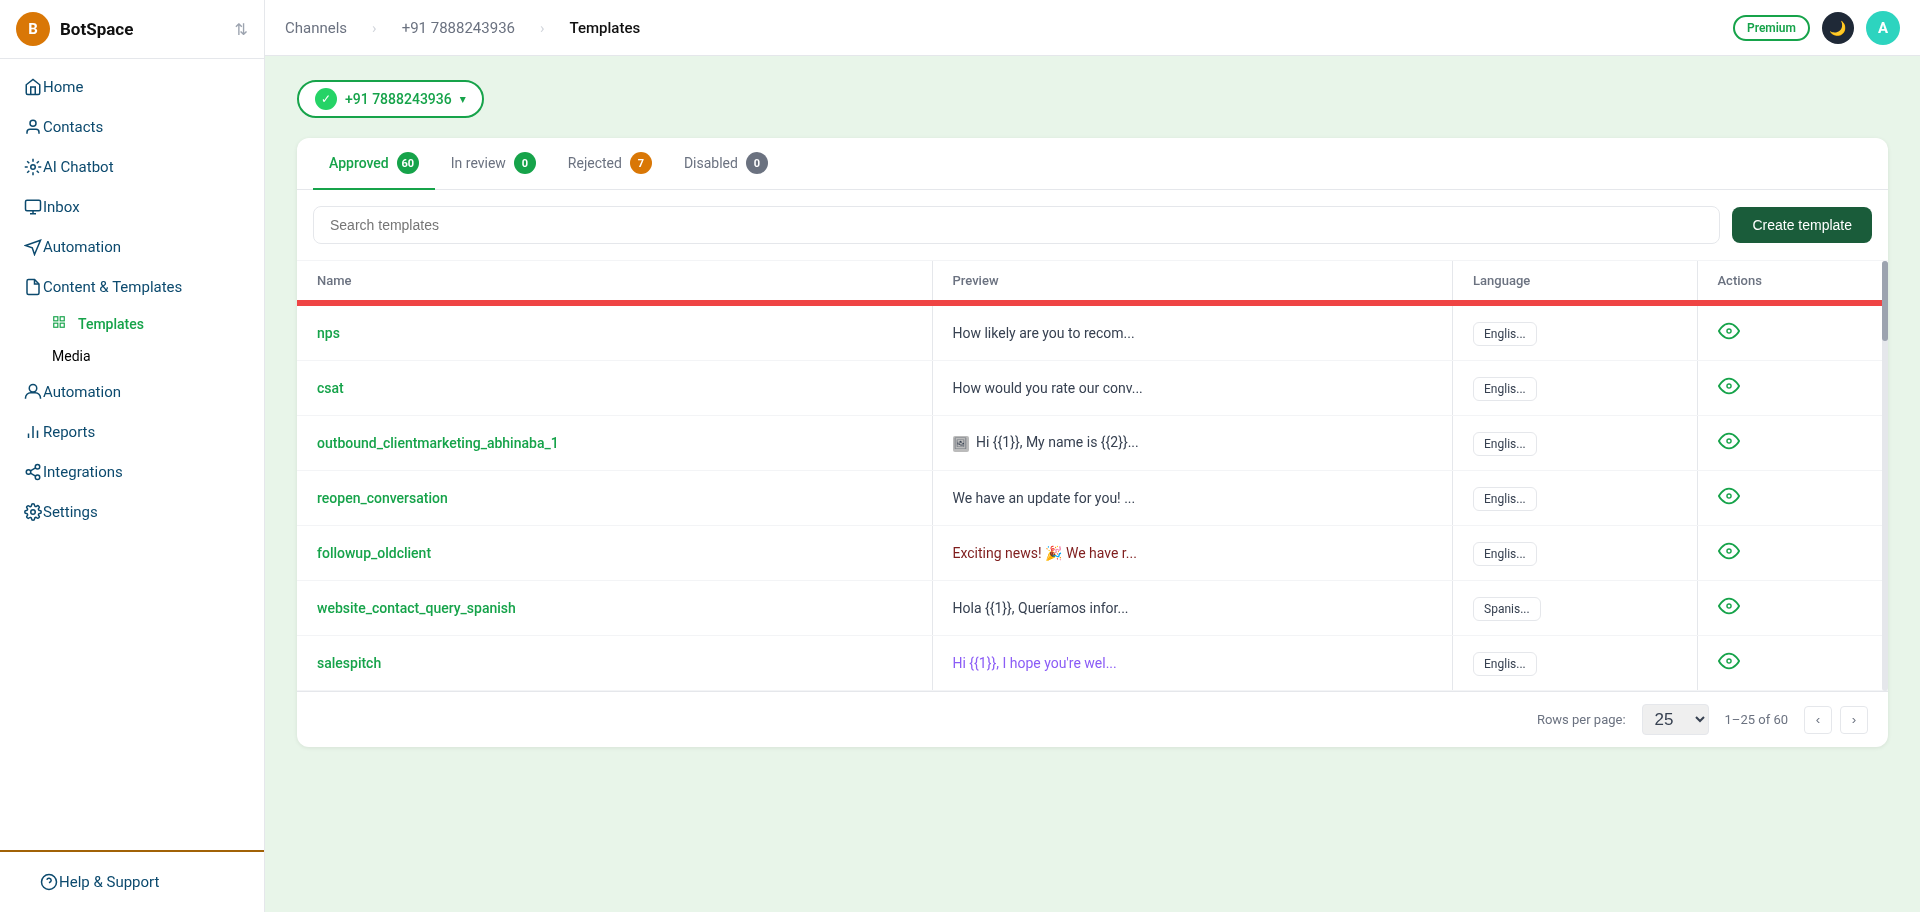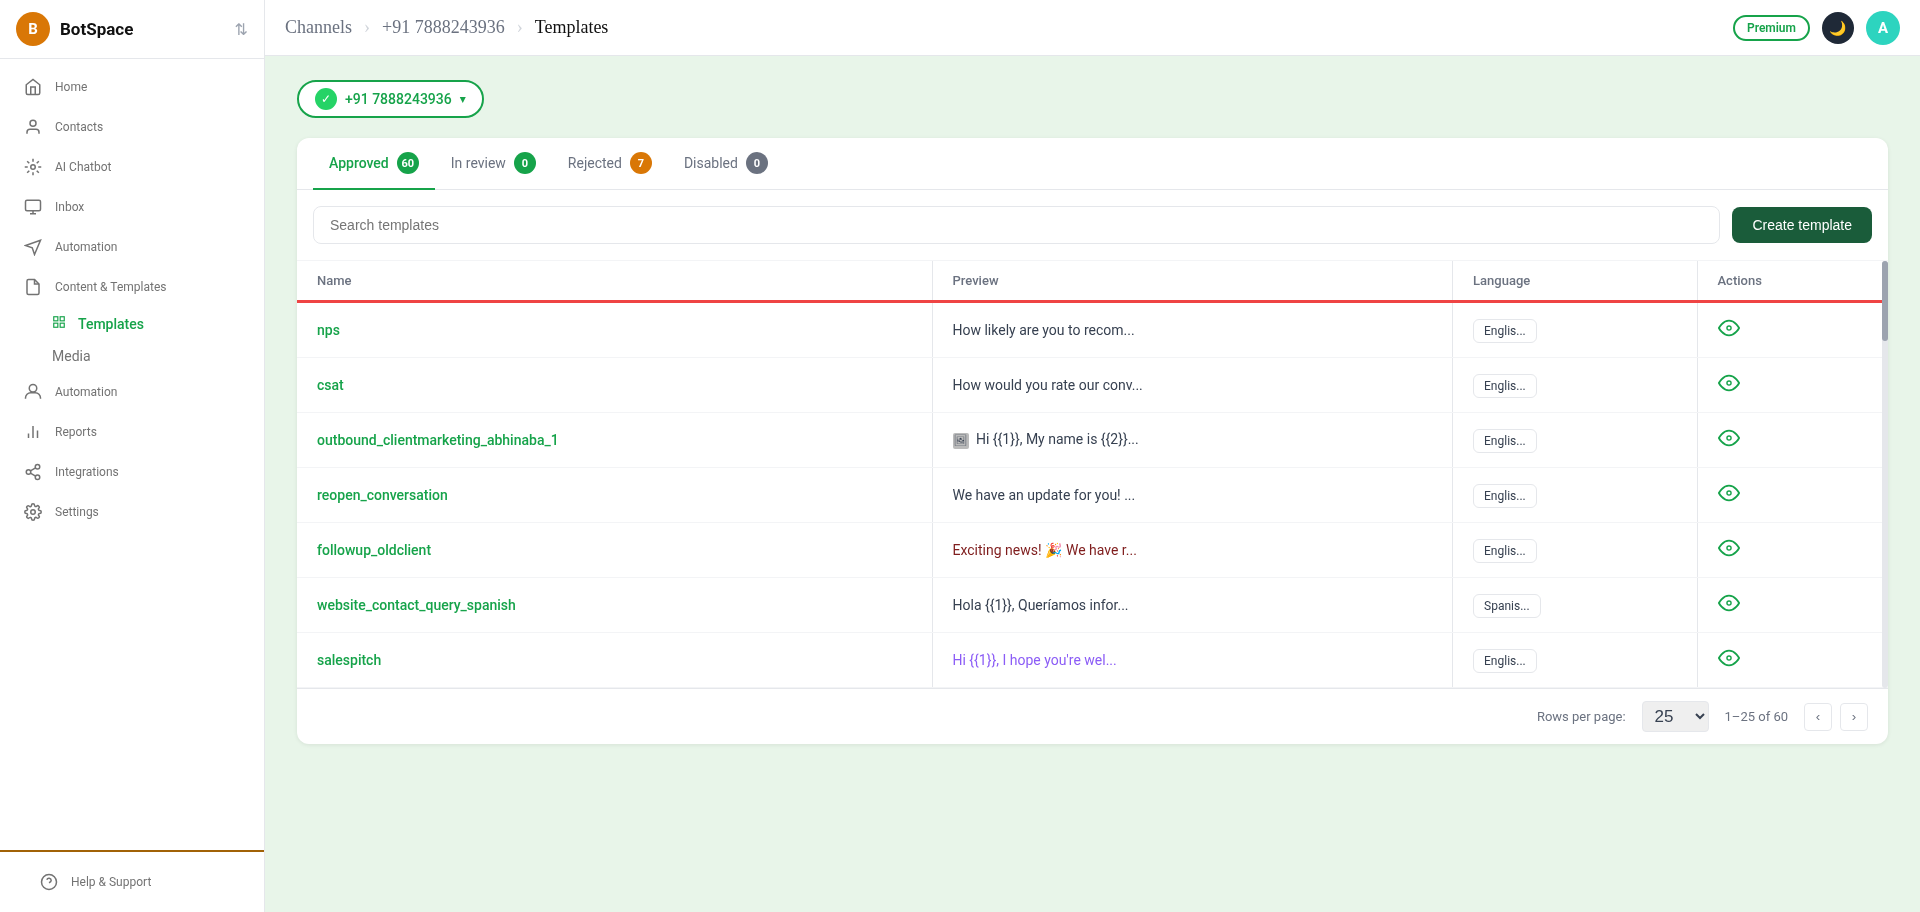--- a/index.html
+++ b/index.html
@@ -5,32 +5,32 @@
     * { box-sizing: border-box; margin: 0; padding: 0; }
     body { font-family: -apple-system, BlinkMacSystemFont, 'Segoe UI', Roboto, sans-serif; background: #f5f5f5; display: flex; height: 100vh; overflow: hidden; font-size: 14px; }
 
     
     .sidebar { width: 265px; background: #fff; border-right: 1px solid #e5e7eb; display: flex; flex-direction: column; height: 100vh; flex-shrink: 0; }
     .sidebar-header { display: flex; align-items: center; padding: 12px 16px; border-bottom: 1px solid #e5e7eb; gap: 10px; }
     .sidebar-logo { width: 34px; height: 34px; background: #d97706; border-radius: 50%; display: flex; align-items: center; justify-content: center; color: white; font-weight: bold; font-size: 15px; }
     .sidebar-title { font-size: 17px; font-weight: 700; color: #111; flex: 1; }
     .sidebar-chevron { color: #9ca3af; font-size: 16px; cursor: pointer; }
     .nav-items { flex: 1; overflow-y: auto; padding: 8px 0; }
-    .nav-item { display: flex; align-items: center; gap: 12px; padding: 10px 20px; cursor: pointer; color: #737373; font-size: 12px; border-left: 3px solid transparent; }
+    .nav-item { display: flex; align-items: center; padding: 10px 20px; cursor: pointer; color: #0c4a6e; font-size: 15px; border-left: 3px solid transparent; }
     .nav-item .icon { width: 20px; height: 20px; display: flex; align-items: center; justify-content: center; flex-shrink: 0; }
-    .nav-sub-item { display: flex; align-items: center; gap: 12px; padding: 8px 20px 8px 52px; cursor: pointer; color: #737373; font-size: 14px; }
+    .nav-sub-item { display: flex; align-items: center; gap: 12px; padding: 8px 20px 8px 52px; cursor: pointer; color: #000000; font-size: 14px; }
     .nav-sub-item.active { color: #16a34a; font-weight: 500; }
     .sidebar-footer { padding: 12px 36px; border-top: 2px solid #a16207; }
 
     
     .main { flex: 1; display: flex; flex-direction: column; overflow: hidden; }
 
     
     .topbar { background: #fff; border-bottom: 1px solid #e5e7eb; padding: 0 20px; height: 56px; display: flex; align-items: center; justify-content: space-between; }
-    .breadcrumb { display: flex; align-items: center; gap: 12px; color: #6b7280; font-size: 18px; font-family: Liberation Serif, serif; }
+    .breadcrumb { display: flex; align-items: center; gap: 25px; color: #6b7280; font-size: 15px; }
     .breadcrumb .sep { color: #d1d5db; }
     .breadcrumb .current { color: #111; font-weight: 500; }
     .topbar-right { display: flex; align-items: center; gap: 12px; }
     .premium-badge { border: 2px solid #16a34a; color: #16a34a; font-size: 12px; font-weight: 600; padding: 4px 12px; border-radius: 20px; }
     .dark-mode-btn { width: 32px; height: 32px; background: #1f2937; border-radius: 50%; display: flex; align-items: center; justify-content: center; cursor: pointer; color: #fff; font-size: 14px; }
     .avatar { width: 34px; height: 34px; background: #2dd4bf; border-radius: 50%; display: flex; align-items: center; justify-content: center; color: white; font-weight: bold; font-size: 15px; }
 
     
     .content { flex: 1; overflow-y: auto; background: #e8f5e9; padding: 24px 32px; }
 
@@ -50,21 +50,21 @@
     .tab-badge.orange { background: #d97706; }
     .tab-badge.gray { background: #6b7280; }
 
     
     .search-bar { display: flex; align-items: center; gap: 12px; padding: 16px; border-bottom: 1px solid #f3f4f6; }
     .search-input { flex: 1; border: 1px solid #e5e7eb; border-radius: 8px; padding: 10px 16px; font-size: 14px; color: #374151; outline: none; }
     .create-btn { background: #1a5c3a; color: white; border: none; border-radius: 8px; padding: 10px 20px; font-size: 14px; font-weight: 500; cursor: pointer; white-space: nowrap; }
 
     
     .table { width: 100%; border-collapse: collapse; }
-    .table th { padding: 12px 20px; text-align: left; color: #6b7280; font-size: 13px; font-weight: 500; border-bottom: 3px solid #ef4444; background: #fff; }
+    .table th { padding: 12px 20px; text-align: left; color: #6b7280; font-size: 13px; font-weight: 500; border-bottom: 6px solid #ef4444; background: #fff; }
     .table td { padding: 14px 20px; font-size: 14px; color: #374151; border-bottom: 1px solid #f3f4f6; }
     .template-name { color: #16a34a; font-weight: 500; cursor: pointer; }
     .lang-badge { border: 1px solid #e5e7eb; border-radius: 6px; padding: 4px 10px; font-size: 12px; color: #374151; }
     .action-eye { color: #16a34a; cursor: pointer; font-size: 18px; }
     .col-divider { border-right: 1px solid #e5e7eb; }
 
     
     .table-footer { display: flex; align-items: center; justify-content: flex-end; padding: 12px 20px; gap: 16px; font-size: 13px; color: #6b7280; border-top: 1px solid #e5e7eb; }
     .rows-select { border: 1px solid #e5e7eb; border-radius: 4px; padding: 4px 8px; font-size: 17px; color: #374151; }
     .pagination { display: flex; align-items: center; gap: 8px; }

